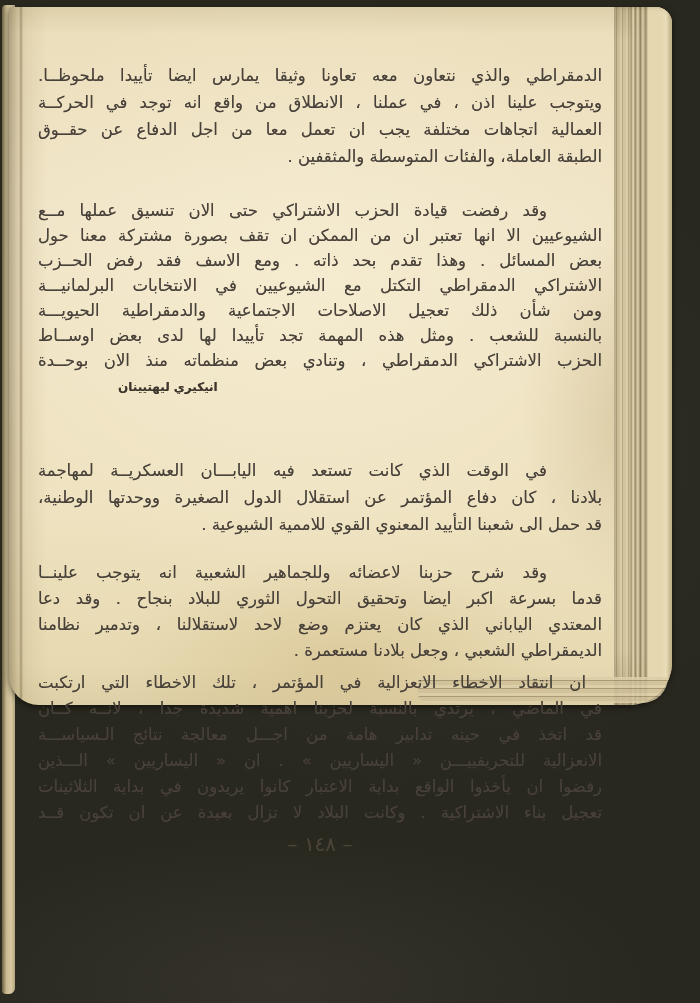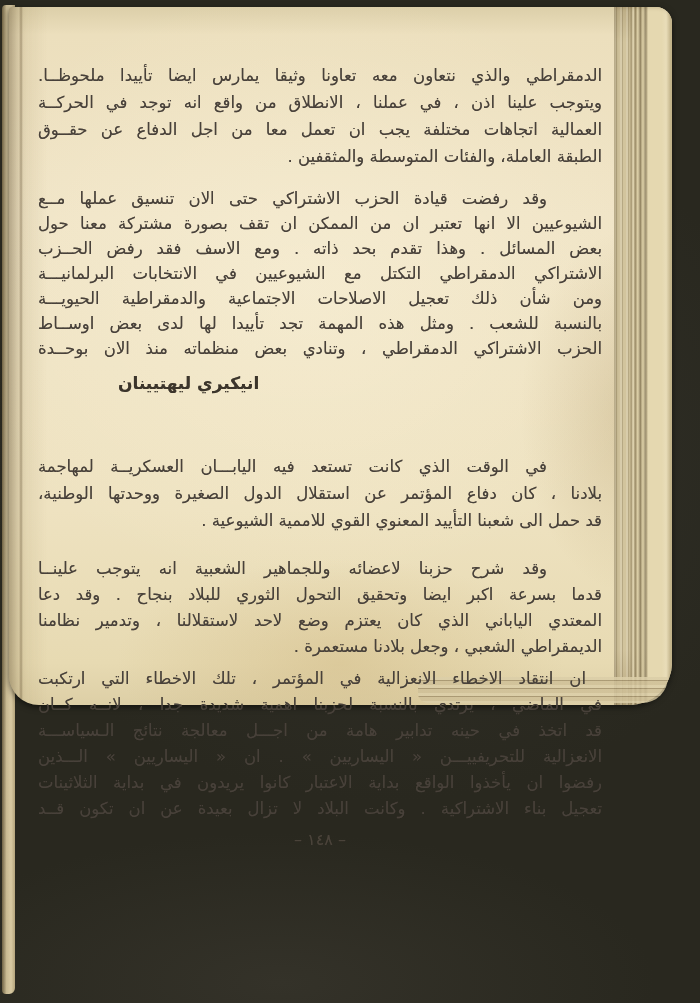--- a/index.html
+++ b/index.html
@@ -67,36 +67,36 @@
   .para{margin:0;}
   .line{
     display:block;text-align:justify;text-align-last:justify;
     white-space:normal;
   }
   .p1 .line{height:27px;line-height:27px;}
   .p2 .line{height:25px;line-height:25px;}
   .p3 .line{height:27px;line-height:27px;}
   .p4 .line{height:26px;line-height:26px;}
   .p5 .line{height:26px;line-height:26px;}
-  .p2{margin-top:16px;}
+  .p2{margin-top:28px;}
   .p3{margin-top:56px;}
   .p4{margin-top:22px;}
   .p5{margin-top:6px;}
   .ind{padding-right:55px;}
   .ind-sm{padding-right:16px;}
   .end{text-align-last:right;}
   .shifted{text-align-last:right;padding-right:235px;}
   .heading{
-    margin-top:8px;height:28px;line-height:28px;
-    font-weight:bold;font-size:17px;color:#3c352b;
+    margin-top:0;height:28px;line-height:28px;
+    font-weight:bold;font-size:12px;color:#3c352b;
     text-align:left;padding-left:80px;
   }
   .page-number{
     margin-top:6px;height:24px;line-height:24px;
-    text-align:center;font-size:16px;color:#4a433a;
+    text-align:center;font-size:20px;color:#4a433a;
     letter-spacing:2px;
   }
 </style>
 </head>
 <body>
 
 <div class="left-sliver"></div>
 
 <div class="page">
   <div class="gutter"></div>

